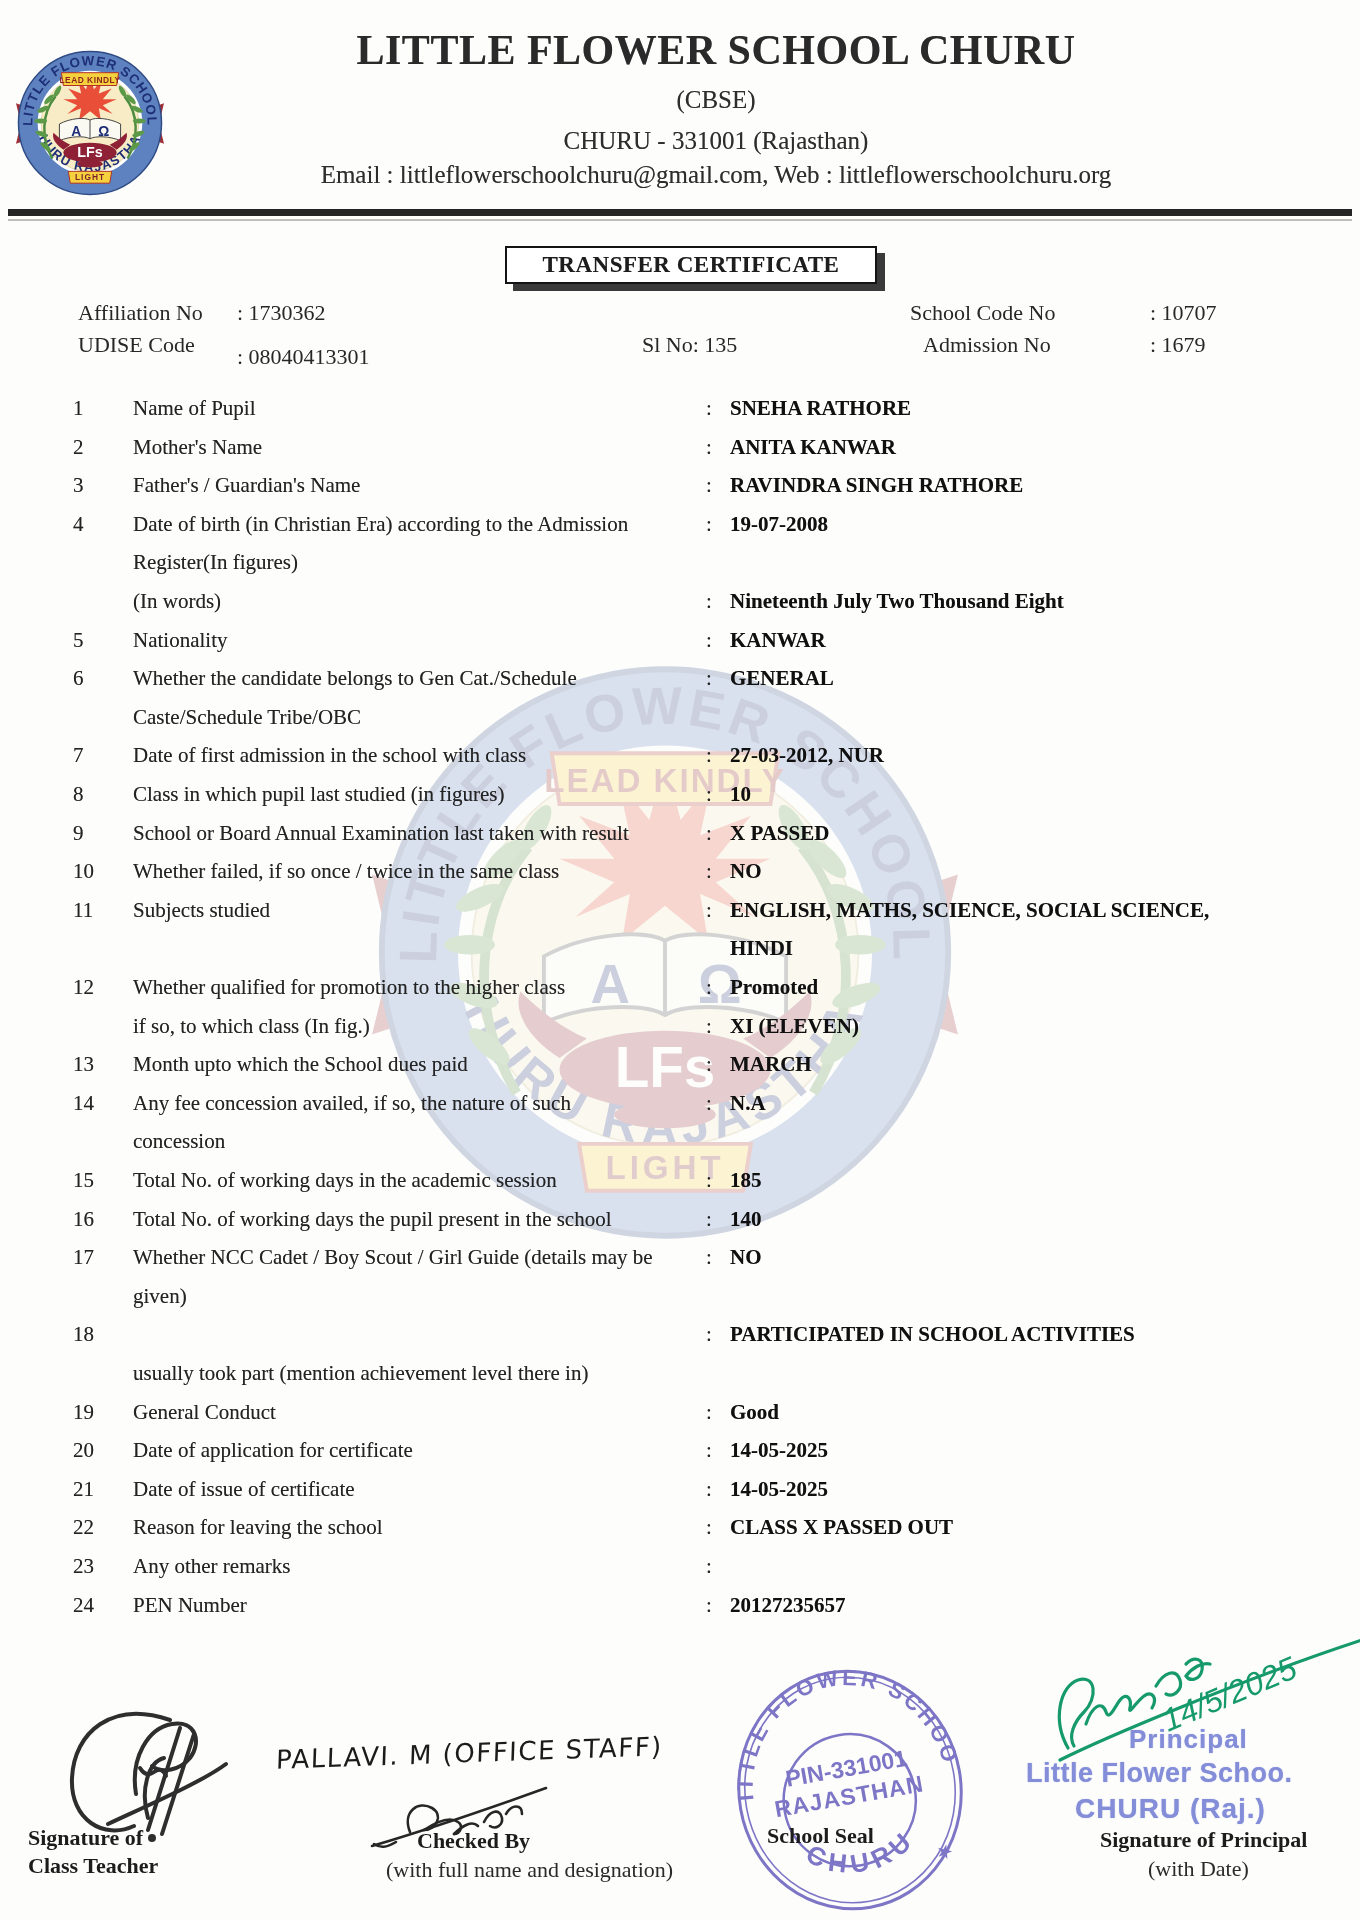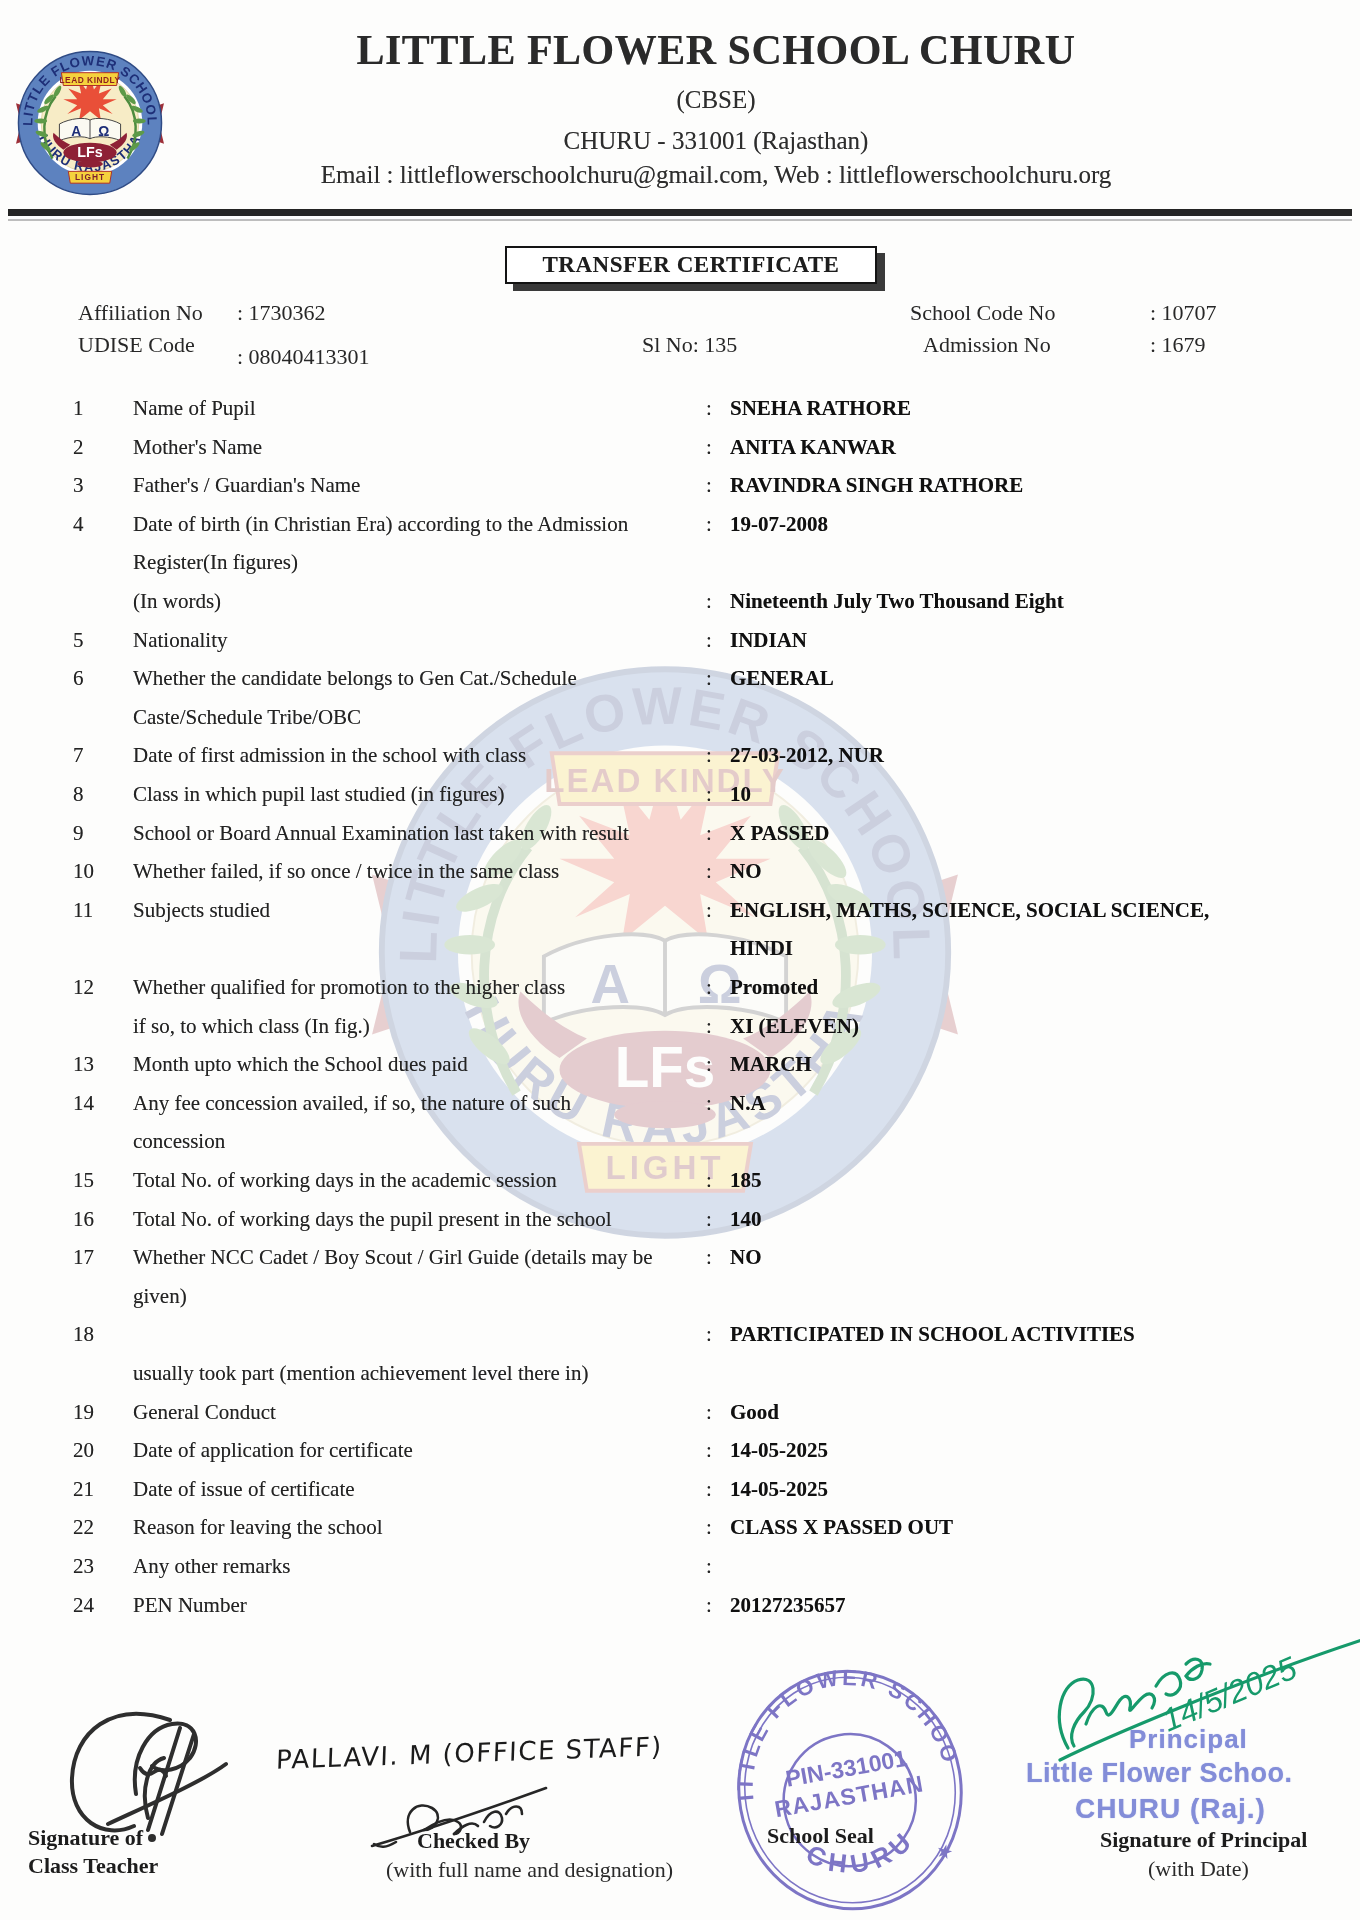--- a/index.html
+++ b/index.html
@@ -204,21 +204,21 @@
       </div>
       <div class="tc-line shadowed" style="top: 589px;">
         <span class="tc-label">(In words)</span>
         <span class="tc-colon">:</span>
         <span class="tc-value">Nineteenth July Two Thousand Eight</span>
       </div>
       <div class="tc-line shadowed" style="top: 627.6px;">
         <span class="tc-num">5</span>
         <span class="tc-label">Nationality</span>
         <span class="tc-colon">:</span>
-        <span class="tc-value">INDIAN</span>
+        <span class="tc-value">KANWAR</span>
       </div>
       <div class="tc-line shadowed" style="top: 666.2px;">
         <span class="tc-num">6</span>
         <span class="tc-label">Whether the candidate belongs to Gen Cat./Schedule</span>
         <span class="tc-colon">:</span>
         <span class="tc-value">GENERAL</span>
       </div>
       <div class="tc-line shadowed" style="top: 704.8px;">
         <span class="tc-label">Caste/Schedule Tribe/OBC</span>
       </div>

